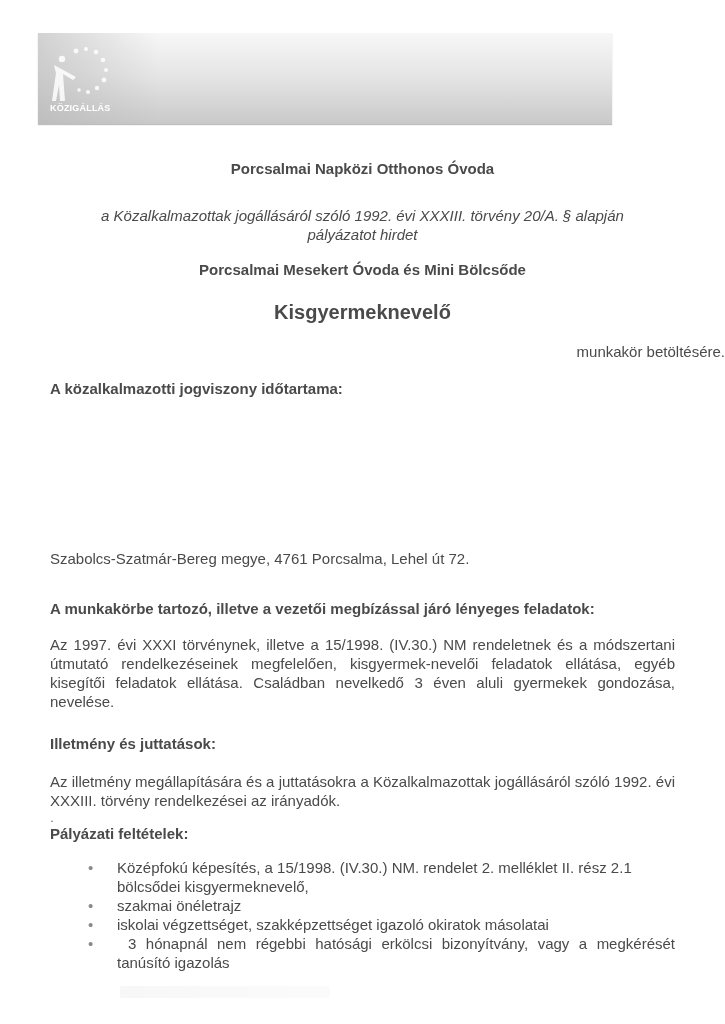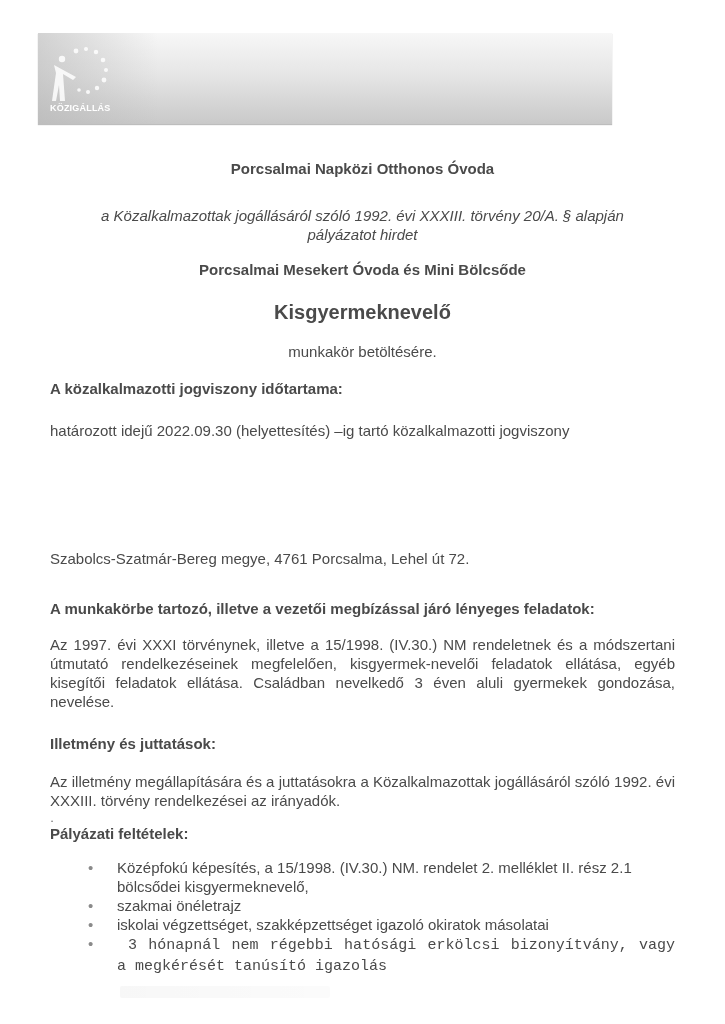--- a/index.html
+++ b/index.html
@@ -20,21 +20,21 @@
   .logo-text {
     position: absolute; left: 12px; top: 70px; font-size: 9px; font-weight: bold;
     color: #ffffff; letter-spacing: 0.2px;
   }
   .center { position: absolute; left: 0; width: 725px; text-align: center; }
   .b { font-weight: bold; }
   .t1 { top: 160px; font-size: 15px; }
   .t2 { top: 206px; font-size: 15px; line-height: 19px; padding: 0 70px; box-sizing: border-box; font-style: italic; }
   .t3 { top: 261px; font-size: 15px; }
   .t4 { top: 301px; font-size: 20px; }
-  .t5 { top: 343px; font-size: 15px; }
+  .t5 { top: 343px; font-size: 15px; text-align: right; }
   .section { position: absolute; left: 50px; width: 625px; font-size: 15px; }
   .head { font-weight: bold; }
   .para { line-height: 19px; text-align: justify; }
   .bullets { position: absolute; left: 88px; top: 858px; width: 587px; font-size: 15px; line-height: 19px; margin: 0; padding: 0; list-style: none; }
   .bullets li { position: relative; padding-left: 29px; }
   .bullets li .dot { position: absolute; left: 0; top: 0; color: #8a8a8a; }
   .faint {
     position: absolute; left: 120px; top: 986px; width: 210px; height: 12px;
     background: linear-gradient(90deg, rgba(0,0,0,0.03), rgba(0,0,0,0.015)); border-radius: 2px;
   }
@@ -64,21 +64,20 @@
 </div>
 
 <div class="center t1 b">Porcsalmai Napközi Otthonos Óvoda</div>
 <div class="center t2">a Közalkalmazottak jogállásáról szóló 1992. évi XXXIII. törvény 20/A. § alapján pályázatot hirdet</div>
 <div class="center t3 b">Porcsalmai Mesekert Óvoda és Mini Bölcsőde</div>
 <div class="center t4 b">Kisgyermeknevelő</div>
 <div class="center t5">munkakör betöltésére.</div>
 
 <div class="section" style="top:380px;">
   <div class="head">A közalkalmazotti jogviszony időtartama:</div>
-  <div class="para" style="margin-top:24px;">határozott idejű 2022.09.30 (helyettesítés) –ig tartó közalkalmazotti jogviszony</div>
 </div>
 
 <div class="section" style="top:455px;">
 </div>
 
 <div class="section" style="top:528px;">
   <div class="para" style="margin-top:21px;">Szabolcs-Szatmár-Bereg megye, 4761 Porcsalma, Lehel út 72.</div>
 </div>
 
 <div class="section" style="top:600px;">
@@ -104,17 +103,17 @@
   <li>
     <span class="dot">•</span>
     <span>szakmai önéletrajz</span>
   </li>
   <li>
     <span class="dot">•</span>
     <span>iskolai végzettséget, szakképzettséget igazoló okiratok másolatai</span>
   </li>
   <li class="indent" style="text-align:justify;">
     <span class="dot">•</span>
-    <span style="padding-left:11px;font-family:Liberation Mono, monospace;">3 hónapnál nem régebbi hatósági erkölcsi bizonyítvány, vagy a megkérését tanúsító igazolás</span>
+    <span style="padding-left:11px;">3 hónapnál nem régebbi hatósági erkölcsi bizonyítvány, vagy a megkérését tanúsító igazolás</span>
   </li>
 </ul>
 
 <div class="faint"></div>
 
 </body></html>

